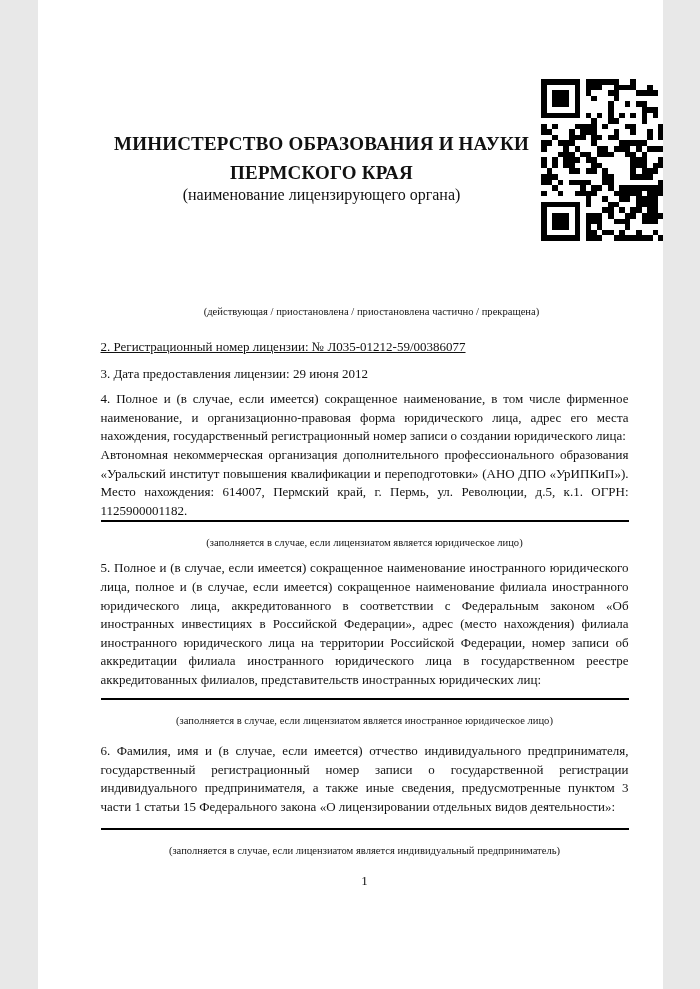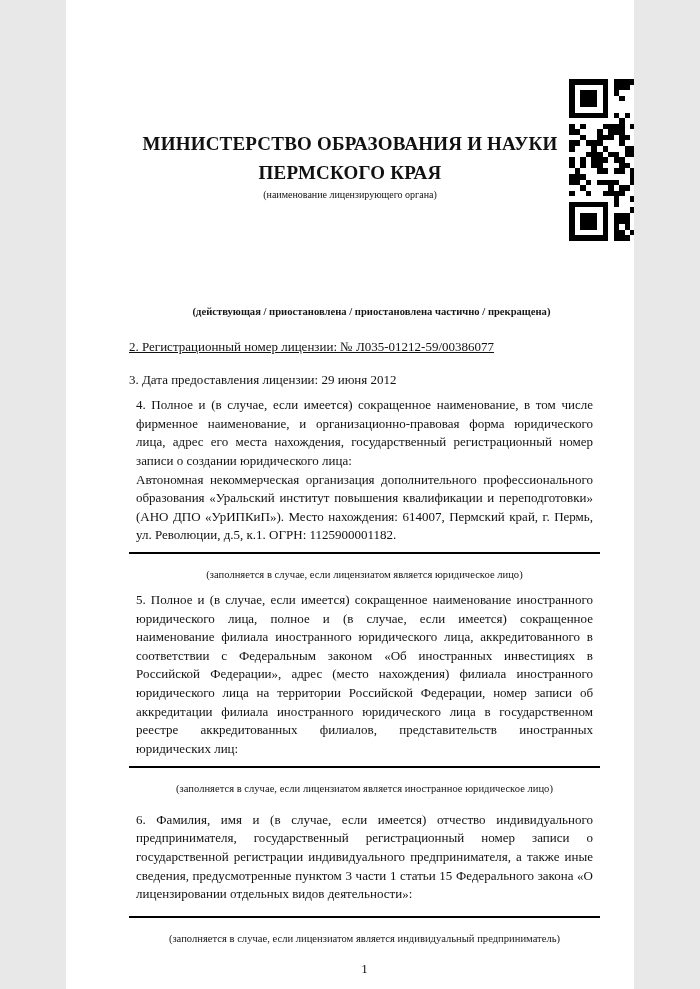--- a/index.html
+++ b/index.html
@@ -1,56 +1,56 @@
 <!DOCTYPE html>
 <html lang="ru"><head>
 <meta charset="utf-8">
 <style>
   html,body{margin:0;padding:0;background:#e8e8e8;}
   .page{
     position:relative;
-    width:568px;height:989px;
+    width:625px;height:989px;
     margin:0 auto;
     background:#ffffff;
     color:#111111;
     font-family:"Liberation Serif","DejaVu Serif",serif;
     font-size:13px;
     line-height:18.6px;
     overflow:hidden;
   }
   
   .header{position:relative;height:304px;}
   .ministry-block{
     position:absolute;left:63px;top:129px;width:442px;
     text-align:center;
   }
   .ministry-line{
     font-weight:bold;font-size:19px;line-height:29px;letter-spacing:.2px;
     white-space:nowrap;
   }
-  .ministry-caption{font-size:10px;line-height:13px;margin-top:1px;}
+  .ministry-caption{font-size:16px;line-height:13px;margin-top:1px;}
   .qr-wrap{position:absolute;left:503px;top:79px;width:162px;height:162px;}
   .qr-wrap svg{display:block;width:162px;height:162px;}
   
   .content{padding:0 34px 0 63px;}
   .doc-title{text-align:center;line-height:18px;}
   .field-line{margin:0;}
   .sec1{margin-top:32px;}
   .sec2{margin-top:19px;text-decoration:underline;}
-  .sec3{margin-top:14px;}
-  .para{margin:7px;text-align:justify;}
+  .sec3{margin-top:8px;}
+  .para{margin:0;text-align:justify;}
   .para p{margin:0;}
   .sec4{margin-top:7px;}
   .sec5{margin-top:9px;font-family:Liberation Serif, serif;}
   .sec6{margin-top:14.5px;}
   .sec7{margin-top:22px;}
   .small-caption{
     font-size:10.6px;line-height:15px;text-align:center;color:#161616;
   }
-  .cap1{padding-left:14px;font-weight:bold;}
+  .cap1{padding-left:14px;}
   .fill-rule{
     border:0;border-top:2px solid #000;height:0;margin:0;
   }
   .rule5{margin-top:8px;}
   .rule6{margin-top:12px;}
   .rule4{margin-top:0;}
   .cap-after-rule{margin-top:13px;}
   .page-number{margin-top:13px;text-align:center;line-height:19px;}
 </style>
 </head>

